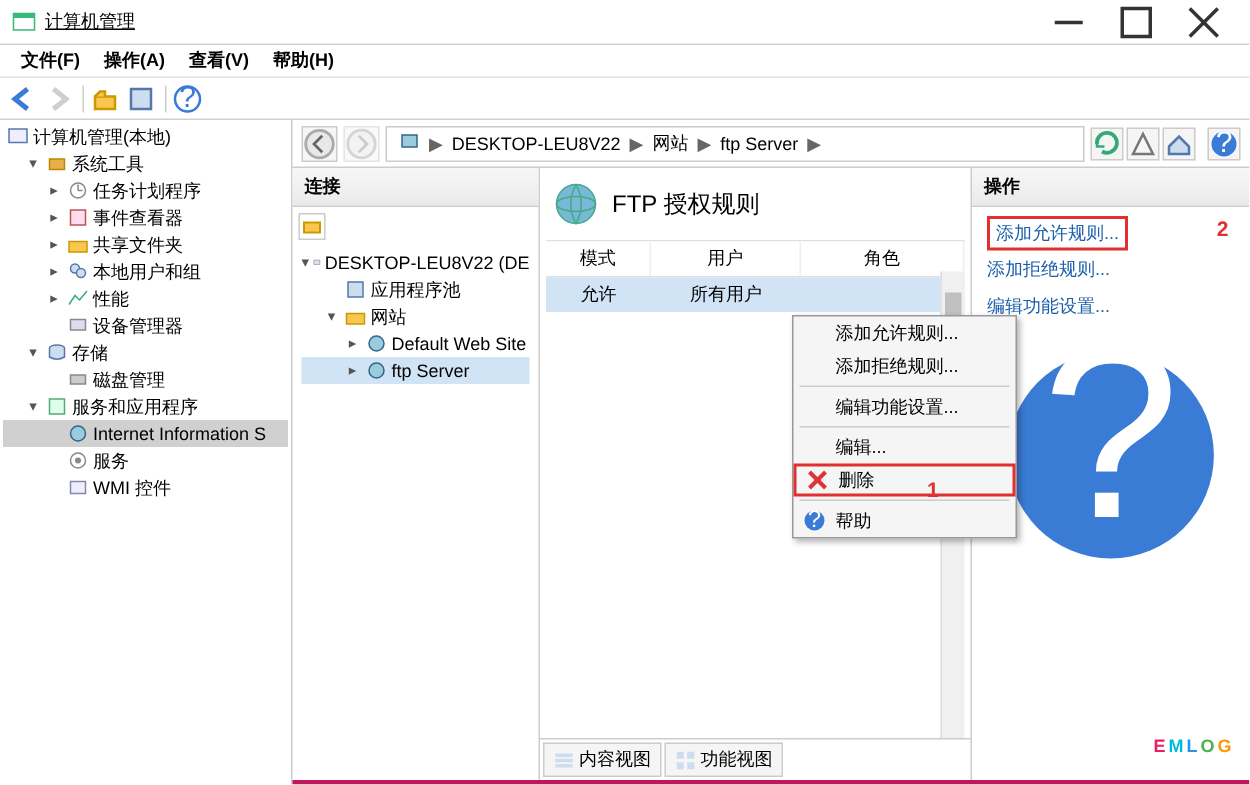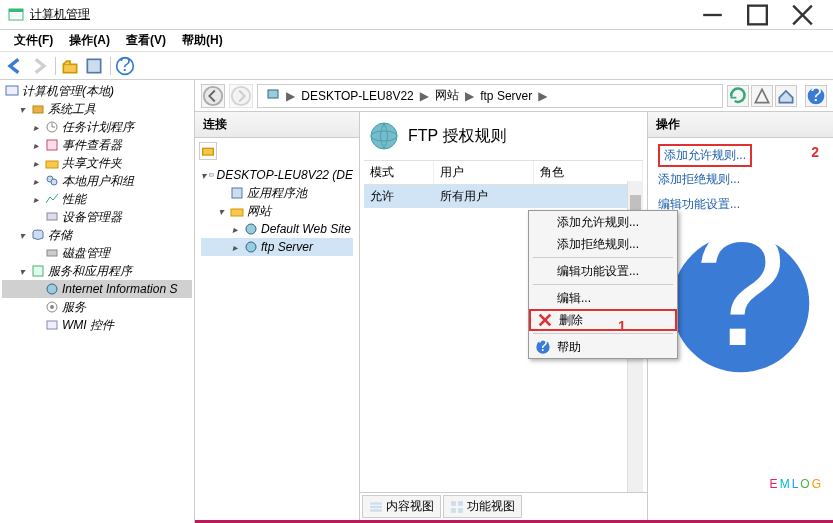--- a/index.html
+++ b/index.html
@@ -21,21 +21,21 @@
 .toolbar .tbtn { width: 22px; height: 22px; display: flex; align-items: center; justify-content: center; margin-right: 2px; border: 1px solid transparent; }
 .toolbar .sep { width: 1px; height: 18px; background: #ccc; margin: 0 3px; }
 
 
 .main { display: flex; height: 443px; }
 .left { width: 195px; border-right: 1px solid #ccc; overflow: auto; }
 .right { flex: 1; display: flex; flex-direction: column; }
 
 
 .tree { padding: 2px; }
-.tree .node { display: flex; align-items: center; height: 18px; padding: 1px 0; white-space: nowrap; font-style: italic; }
+.tree .node { display: flex; align-items: center; height: 18px; padding: 1px 0; white-space: nowrap; }
 .tree .exp { width: 12px; text-align: center; color: #555; font-size: 10px; }
 .tree .nicon { width: 16px; height: 16px; margin: 0 2px; display: flex; align-items: center; justify-content: center; }
 .tree .sel { background: #d0d0d0; }
 .tree .d1 { padding-left: 14px; }
 .tree .d2 { padding-left: 28px; }
 
 
 .addrbar { display: flex; align-items: center; height: 32px; border-bottom: 1px solid #ccc; padding: 3px 6px; gap: 4px; }
 .navbtn { width: 24px; height: 24px; display: flex; align-items: center; justify-content: center; border: 1px solid #ccc; background: #f5f5f5; }
 .breadcrumb { flex: 1; display: flex; align-items: center; border: 1px solid #ccc; height: 24px; padding: 0 4px; background: #fff; }
@@ -55,21 +55,21 @@
 .conn .body { padding: 4px; overflow: hidden; }
 .conn .iconrow { display: flex; gap: 4px; padding-bottom: 4px; }
 .conn .iconrow .ic { width: 18px; height: 18px; border: 1px solid #ccc; display:flex; align-items:center; justify-content:center; }
 
 
 .center { flex: 1; }
 .center .body { flex: 1; display: flex; flex-direction: column; }
 .featurehead { display: flex; align-items: center; padding: 8px; gap: 8px; }
 .featurehead .ficon { width: 32px; height: 32px; }
 .featurehead .ftitle { font-size: 16px; }
-.grid { flex: 1; margin: 0 4px; border-top: 1px solid #e0e0e0; display: flex; flex-direction: column; position: relative; }
+.grid { flex: 1; margin: 0 4px; border-top: 1px solid #e0e0e0; display: flex; flex-direction: column; position: relative; text-align: center; }
 .grid .hdr { display: flex; background: #fff; border-bottom: 1px solid #e0e0e0; }
 .grid .hdrcell { padding: 3px 6px; border-right: 1px solid #eee; }
 .grid .row { display: flex; }
 .grid .cell { padding: 3px 6px; }
 .grid .scrollbar { position: absolute; right: 0; top: 20px; bottom: 0; width: 16px; background: #f0f0f0; border-left: 1px solid #ddd; }
 .grid .scrollbar .thumb { background: #c0c0c0; height: 40px; margin: 14px 2px; }
 .tabs { display: flex; border-top: 1px solid #ccc; padding: 2px; gap: 2px; }
 .tabs .tab { display: flex; align-items: center; gap: 3px; padding: 2px 6px; border: 1px solid #ccc; background: #f5f5f5; }
 .tabs .tabicon { width: 14px; height: 14px; }
 
@@ -81,21 +81,21 @@
 .actions .annot { color: #e03030; font-size: 14px; font-weight: bold; position: absolute; }
 
 
 .ctx { position: absolute; left: 528px; top: 210px; width: 150px; background: #f5f5f5; border: 1px solid #999; box-shadow: 2px 2px 4px rgba(0,0,0,.3); z-index: 10; }
 .ctx .citem { display: flex; align-items: center; height: 22px; padding: 0 8px 0 28px; position: relative; }
 .ctx .csep { height: 1px; background: #ccc; margin: 2px 4px; }
 .ctx .cicon { position: absolute; left: 6px; width: 16px; height: 16px; display:flex; align-items:center; justify-content:center; }
 .ctx .boxed { border: 2px solid #e03030; }
 
 
-.watermark { position: absolute; right: 10px; bottom: 24px; font-size: 48px; font-weight: 400; letter-spacing: 2px; }
+.watermark { position: absolute; right: 10px; bottom: 10px; font-size: 48px; font-weight: 700; letter-spacing: 2px; }
 .watermark .c1{color:#e91e63}.watermark .c2{color:#00bcd4}.watermark .c3{color:#2196f3}.watermark .c4{color:#4caf50}.watermark .c5{color:#ff9800}
 
 
 svg { width: 100%; height: 100%; }
 </style>
 </head>
 <body>
 
 <div class="titlebar">
   <span class="icon">

